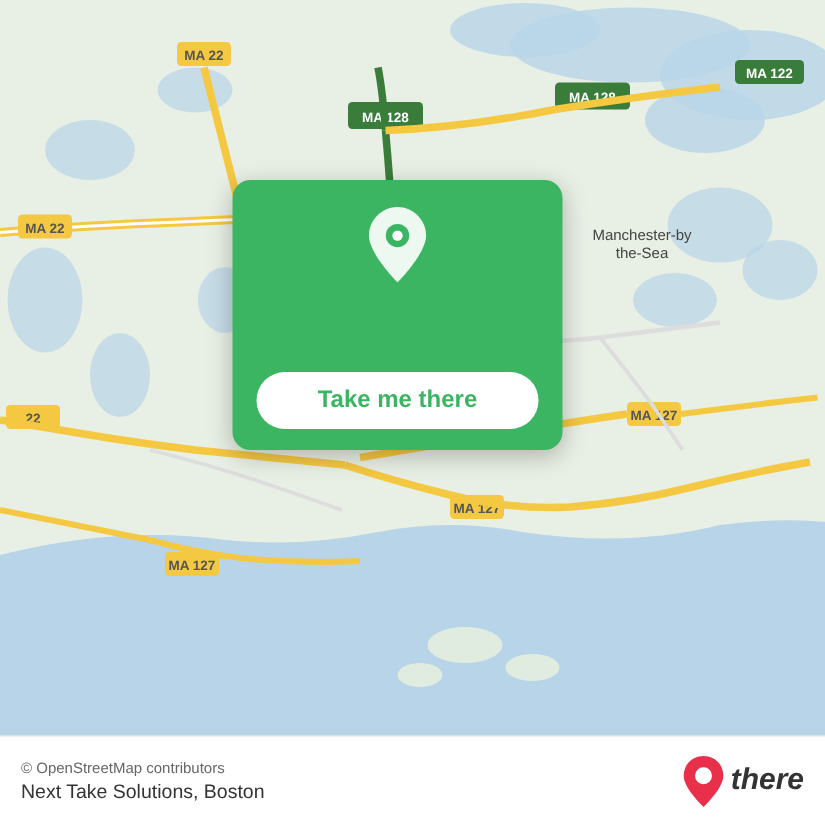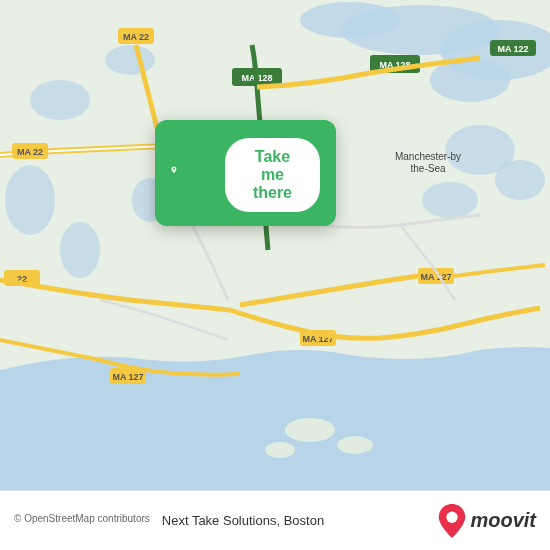--- a/index.html
+++ b/index.html
@@ -24,24 +24,25 @@
     #map-svg {
       width: 100%;
       height: 100%;
     }
 
     
     #location-card {
       position: absolute;
       top: 120px;
       left: 155px;
-      width: 181px;
+      width: 220px;
       background: #3cb563;
       border-radius: 12px;
       display: flex;
+      flex-direction: column;
       align-items: center;
       padding: 18px 16px 14px;
       box-shadow: 0 4px 16px rgba(0,0,0,0.25);
       cursor: pointer;
       gap: 48px;
     }
 
     #pin-icon {
       width: 52px;
       height: 52px;
@@ -68,22 +69,21 @@
       background: white;
       display: flex;
       align-items: center;
       justify-content: space-between;
       padding: 0 14px;
       border-top: 1px solid #e0e0e0;
     }
 
     #bottom-left {
       display: flex;
-      flex-direction: row;
-      gap: 12px;
+      flex-direction: column;
     }
 
     #osm-credit {
       font-size: 10px;
       color: #666;
       margin-bottom: 2px;
     }
 
     #app-title {
       font-size: 13px;
@@ -221,15 +221,15 @@
     <span id="osm-credit">© OpenStreetMap contributors</span>
     <span id="app-title">Next Take Solutions, Boston</span>
   </div>
 
   <div id="moovit-logo">
 
     <svg id="moovit-pin" viewBox="0 0 28 36" xmlns="http://www.w3.org/2000/svg">
       <path d="M14 0 C6 0 0 6 0 14 C0 23 14 36 14 36 C14 36 28 23 28 14 C28 6 22 0 14 0 Z" fill="#e8304a"></path>
       <circle cx="14" cy="14" r="6" fill="white"></circle>
     </svg>
-    <span id="moovit-text">moovit</span>
+    <span id="moovit-text">there</span>
   </div>
 </div>
 
 </body></html>

